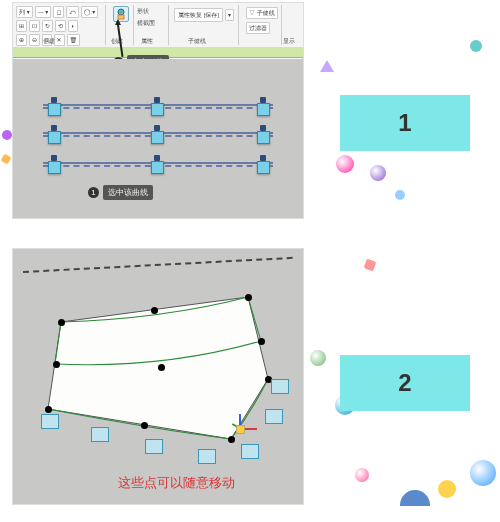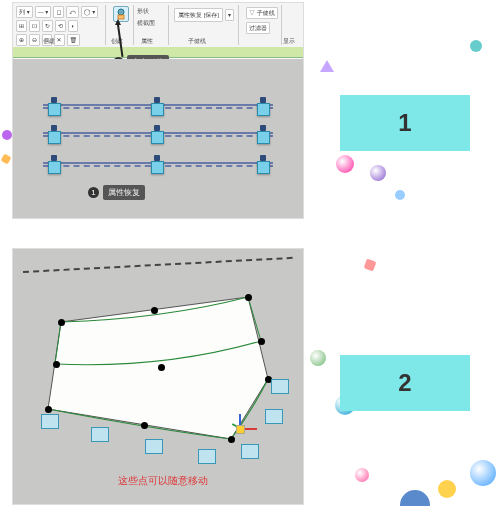--- a/index.html
+++ b/index.html
@@ -20,21 +20,21 @@
   .handle{position:absolute;width:11px;height:11px;background:#7acfe9;border:1px solid #2a8aa9;box-shadow:0 1px 2px rgba(0,0,0,.3)}
   .vertex{position:absolute;width:6px;height:6px;background:#2c4a7a;border-radius:1px}
   
   .persp{position:absolute;inset:0;background:#c8c9c7}
   .ground{position:absolute;left:10px;right:10px;top:22px;border-top:2px dashed #444;transform:rotate(-3deg);transform-origin:left}
   .surface{position:absolute}
   .cp{position:absolute;width:7px;height:7px;background:#000;border-radius:50%}
   .box3d{position:absolute;width:16px;height:13px;background:#bfe4f0;border:1px solid #3a97b5}
   .gizmo{position:absolute;width:30px;height:30px}
   .gizmo .ax{position:absolute;background:#c00}
-  .caption2{position:absolute;color:#d33;font-size:10px}
+  .caption2{position:absolute;color:#d33;font-size:13px}
 </style>
 </head>
 <body>
 
 <span class="confetti" style="left:2px;top:130px;width:10px;height:10px;background:#b6e"></span>
 <span class="confetti" style="left:2px;top:155px;width:8px;height:8px;background:#fb5;border-radius:2px;transform:rotate(30deg)"></span>
 <span class="confetti" style="left:320px;top:60px;width:0;height:0;border-left:7px solid transparent;border-right:7px solid transparent;border-bottom:12px solid #c7a6ff;border-radius:0"></span>
 <span class="confetti" style="left:470px;top:40px;width:12px;height:12px;background:#6cc"></span>
 <span class="confetti" style="left:336px;top:155px;width:18px;height:18px;background:radial-gradient(circle at 35% 35%,#fff,#f6b 70%)"></span>
 <span class="confetti" style="left:370px;top:165px;width:16px;height:16px;background:radial-gradient(circle at 35% 35%,#fff,#a8d 70%)"></span>
@@ -124,21 +124,21 @@
     <div class="vertex" style="left:38px;top:66px"></div>
       <div class="vertex" style="left:141px;top:66px"></div>
       <div class="vertex" style="left:247px;top:66px"></div>
     <div class="vertex" style="left:38px;top:96px"></div>
       <div class="vertex" style="left:141px;top:96px"></div>
       <div class="vertex" style="left:247px;top:96px"></div>
 
     <span class="callout-num" style="left:75px;top:128px">
         <span>1</span>
       </span>
-    <div class="tooltip" style="left:90px;top:126px"><span>属性恢复</span></div>
+    <div class="tooltip" style="left:90px;top:126px"><span>选中该曲线</span></div>
   </div>
 </div>
 
 <div class="screenshot" style="left:12px;top:248px;width:290px;height:255px">
   <div class="persp">
     <div class="ground"></div>
 
     <svg class="surface" width="290" height="255">
       <polygon points="48,73 235,48 255,130 218,190 35,160" fill="#fdfdfb" stroke="#555" stroke-width="1"></polygon>
 

